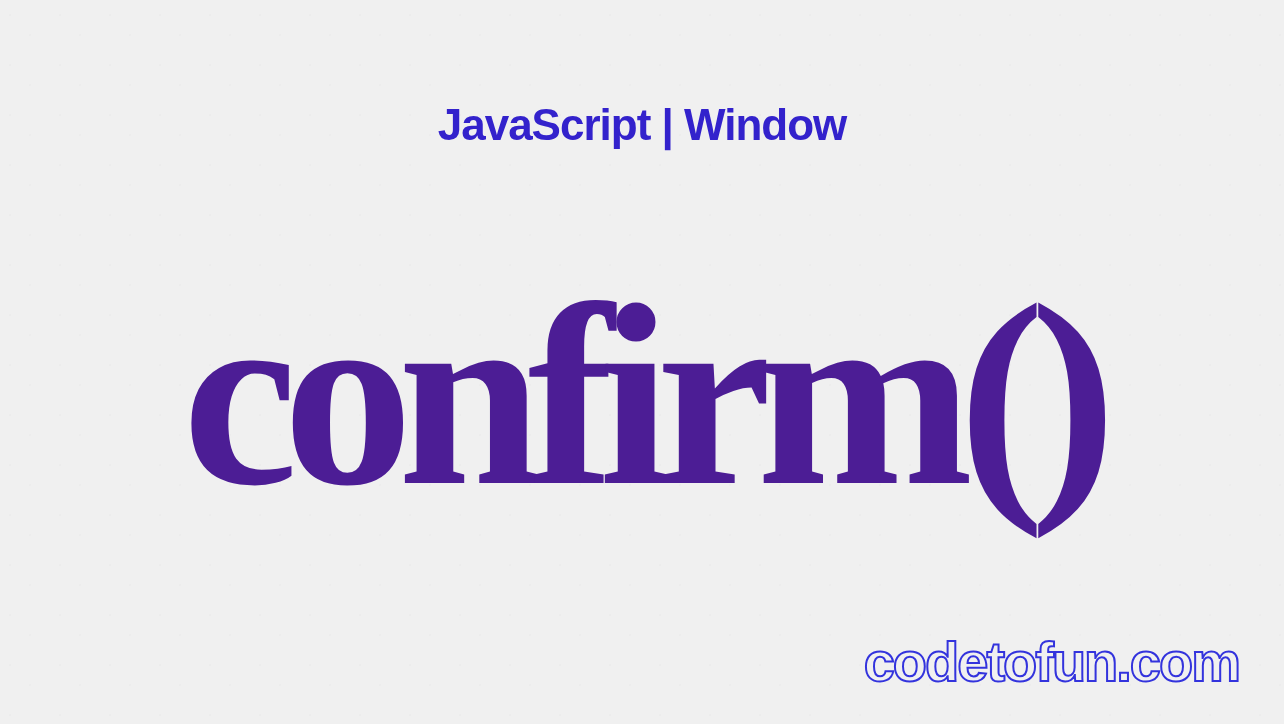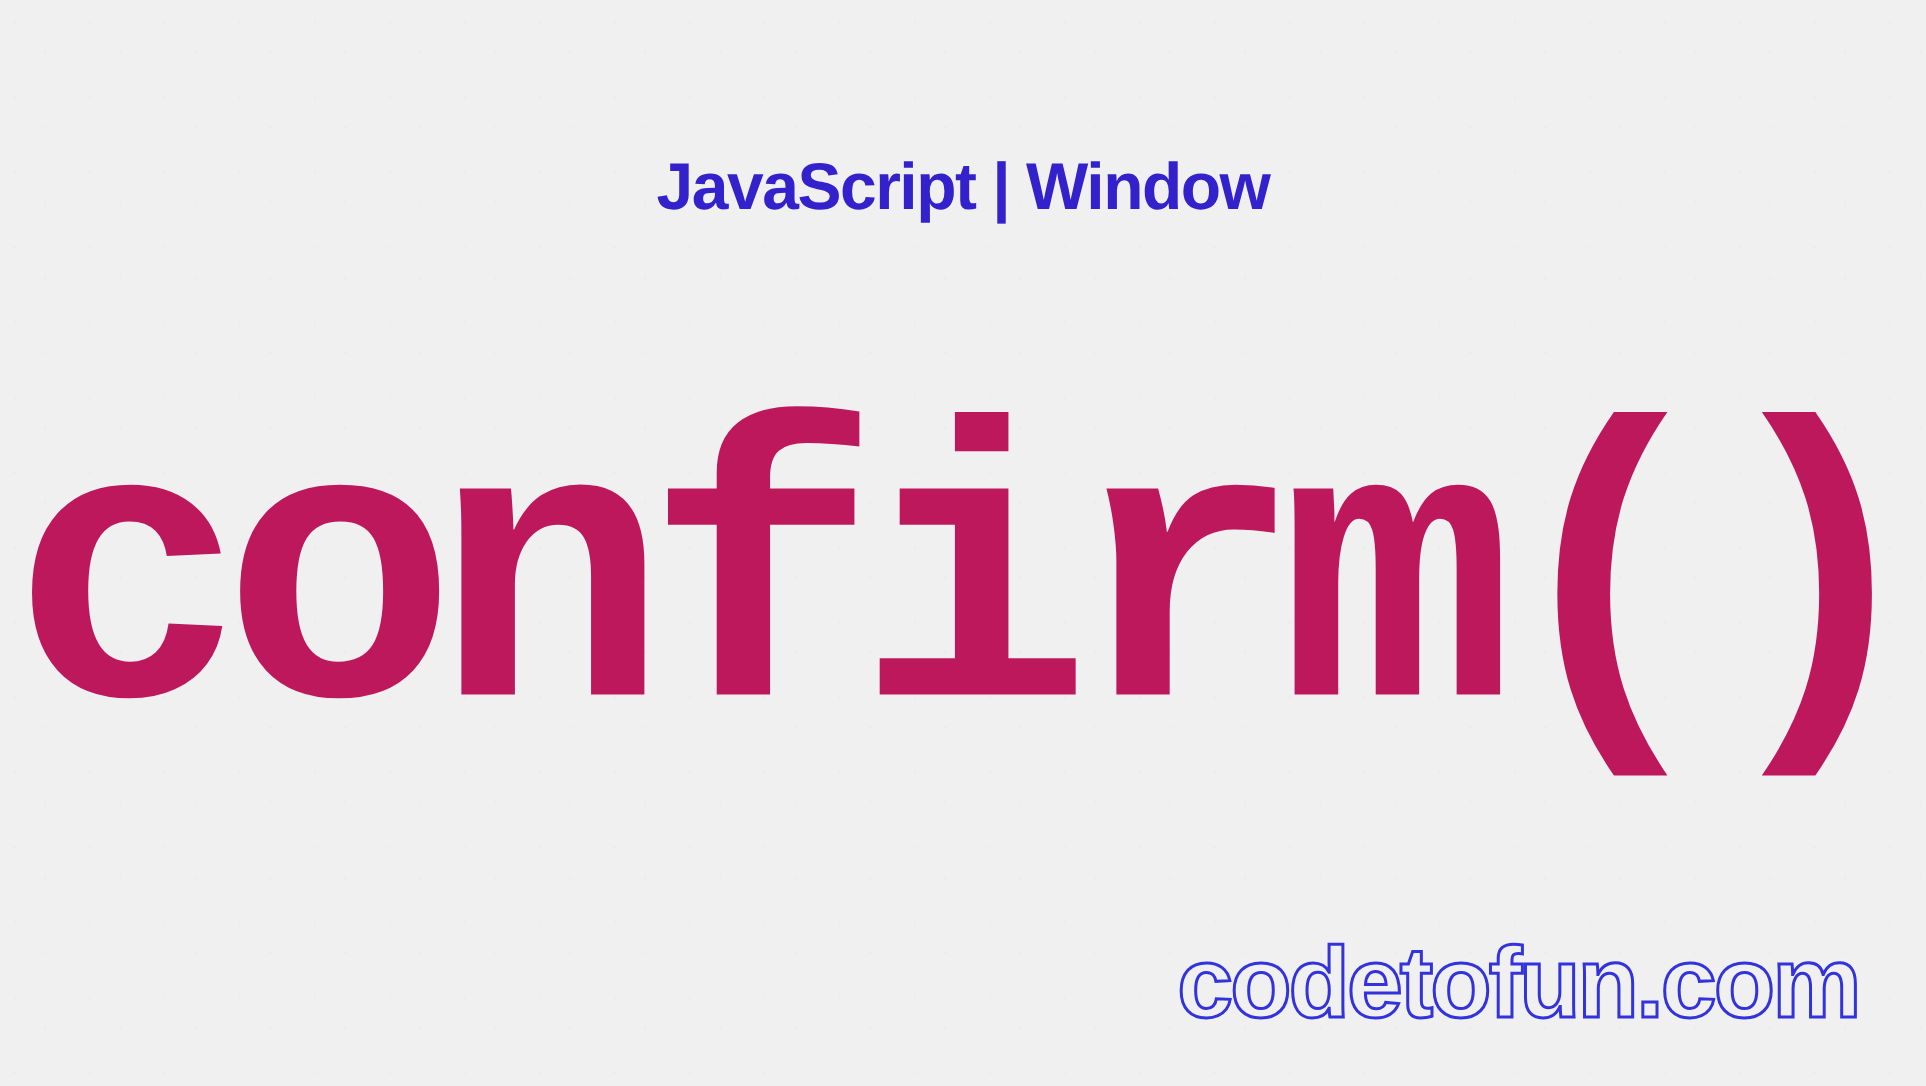--- a/index.html
+++ b/index.html
@@ -33,32 +33,32 @@
       letter-spacing: -1px;
     }
     
     .main-text {
       position: absolute;
       top: 265px;
       left: 50%;
       transform: translateX(-50%);
       font-size: 260px;
       font-weight: 900;
-      color: #be185d;
+      color: #4c1d95;
       white-space: nowrap;
       letter-spacing: -15px;
       line-height: 1;
-      font-family: Liberation Mono, monospace;
+      font-family: Liberation Serif, serif;
     }
     
     .footer-text {
       position: absolute;
       bottom: 30px;
       right: 45px;
-      font-size: 67px;
+      font-size: 56px;
       font-weight: bold;
       color: transparent;
       -webkit-text-stroke: 2px #3333dd;
       white-space: nowrap;
       font-family: 'Comic Sans MS', cursive, sans-serif;
       letter-spacing: -2px;
     }
   </style>
 </head>
 <body>

